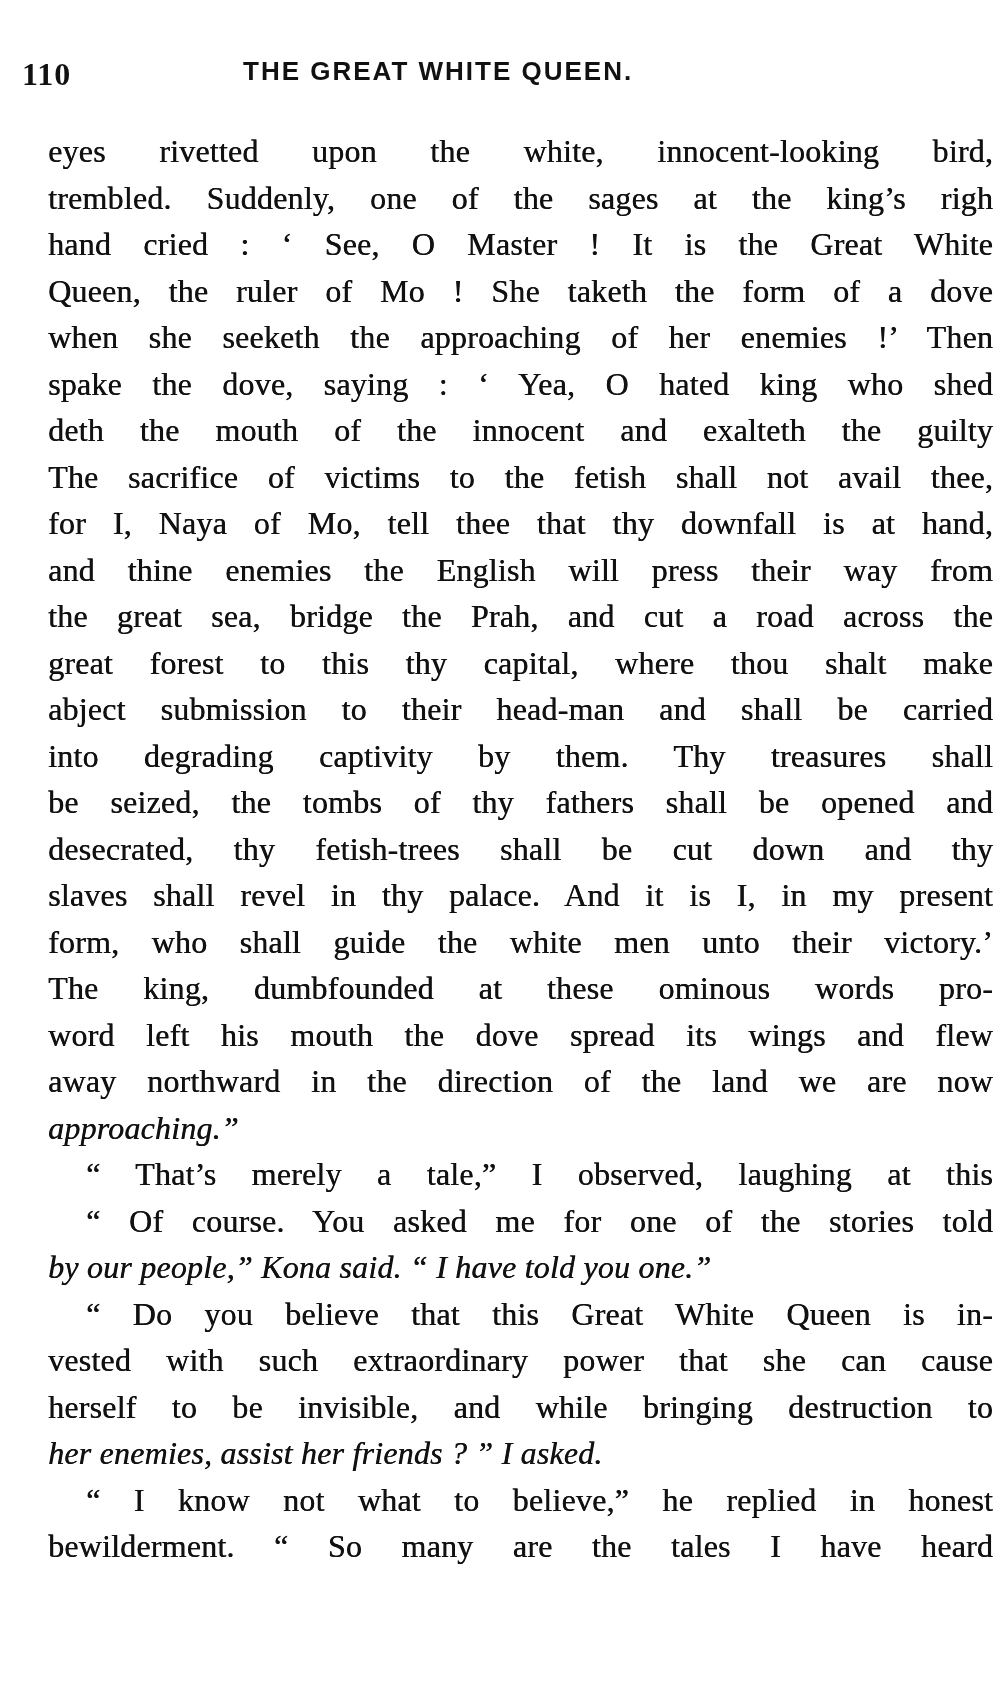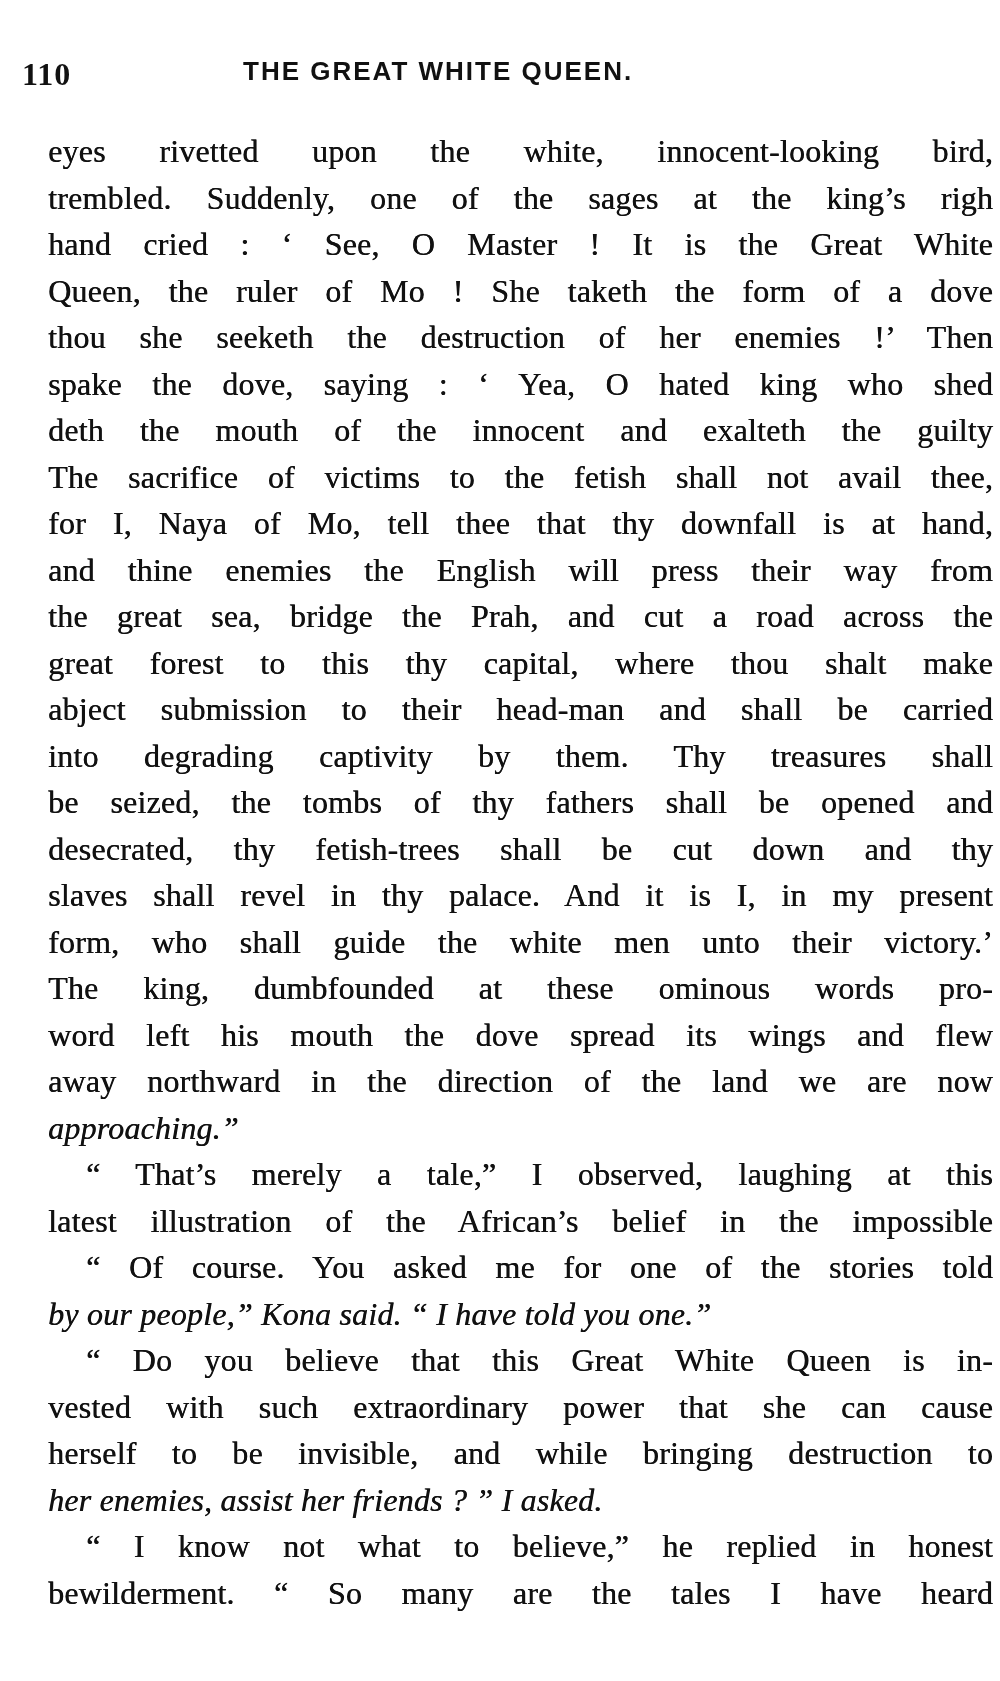--- a/index.html
+++ b/index.html
@@ -39,40 +39,39 @@
 <body style="--ink: #111111; --paper: #ffffff;">
 
 <div class="page">
   <div class="pagenum">110</div>
   <div class="running-title">THE GREAT WHITE QUEEN.</div>
   <div class="body-text" id="body-text">
       <div class="line">eyes rivetted upon the white, innocent-looking bird,</div>
       <div class="line">trembled. Suddenly, one of the sages at the king’s righ</div>
       <div class="line">hand cried : ‘ See, O Master ! It is the Great White</div>
       <div class="line">Queen, the ruler of Mo ! She taketh the form of a dove</div>
-      <div class="line">thou she seeketh the destruction of her enemies !’ Then</div>
+      <div class="line">when she seeketh the approaching of her enemies !’ Then</div>
       <div class="line">spake the dove, saying : ‘ Yea, O hated king who shed</div>
       <div class="line">deth the mouth of the innocent and exalteth the guilty</div>
       <div class="line">The sacrifice of victims to the fetish shall not avail thee,</div>
       <div class="line">for I, Naya of Mo, tell thee that thy downfall is at hand,</div>
       <div class="line">and thine enemies the English will press their way from</div>
       <div class="line">the great sea, bridge the Prah, and cut a road across the</div>
       <div class="line">great forest to this thy capital, where thou shalt make</div>
       <div class="line">abject submission to their head-man and shall be carried</div>
       <div class="line">into degrading captivity by them. Thy treasures shall</div>
       <div class="line">be seized, the tombs of thy fathers shall be opened and</div>
       <div class="line">desecrated, thy fetish-trees shall be cut down and thy</div>
       <div class="line">slaves shall revel in thy palace. And it is I, in my present</div>
       <div class="line">form, who shall guide the white men unto their victory.’</div>
       <div class="line">The king, dumbfounded at these ominous words pro-</div>
       <div class="line">word left his mouth the dove spread its wings and flew</div>
       <div class="line">away northward in the direction of the land we are now</div>
       <div class="line para-end">approaching.”</div>
       <div class="line indent">“ That’s merely a tale,” I observed, laughing at this</div>
-      <div class="line">latest illustration of the African’s belief in the impossible</div>
       <div class="line indent">“ Of course. You asked me for one of the stories told</div>
       <div class="line para-end">by our people,” Kona said. “ I have told you one.”</div>
       <div class="line indent">“ Do you believe that this Great White Queen is in-</div>
       <div class="line">vested with such extraordinary power that she can cause</div>
       <div class="line">herself to be invisible, and while bringing destruction to</div>
       <div class="line para-end">her enemies, assist her friends ? ” I asked.</div>
       <div class="line indent">“ I know not what to believe,” he replied in honest</div>
       <div class="line">bewilderment. “ So many are the tales I have heard</div>
     </div>
 </div>

